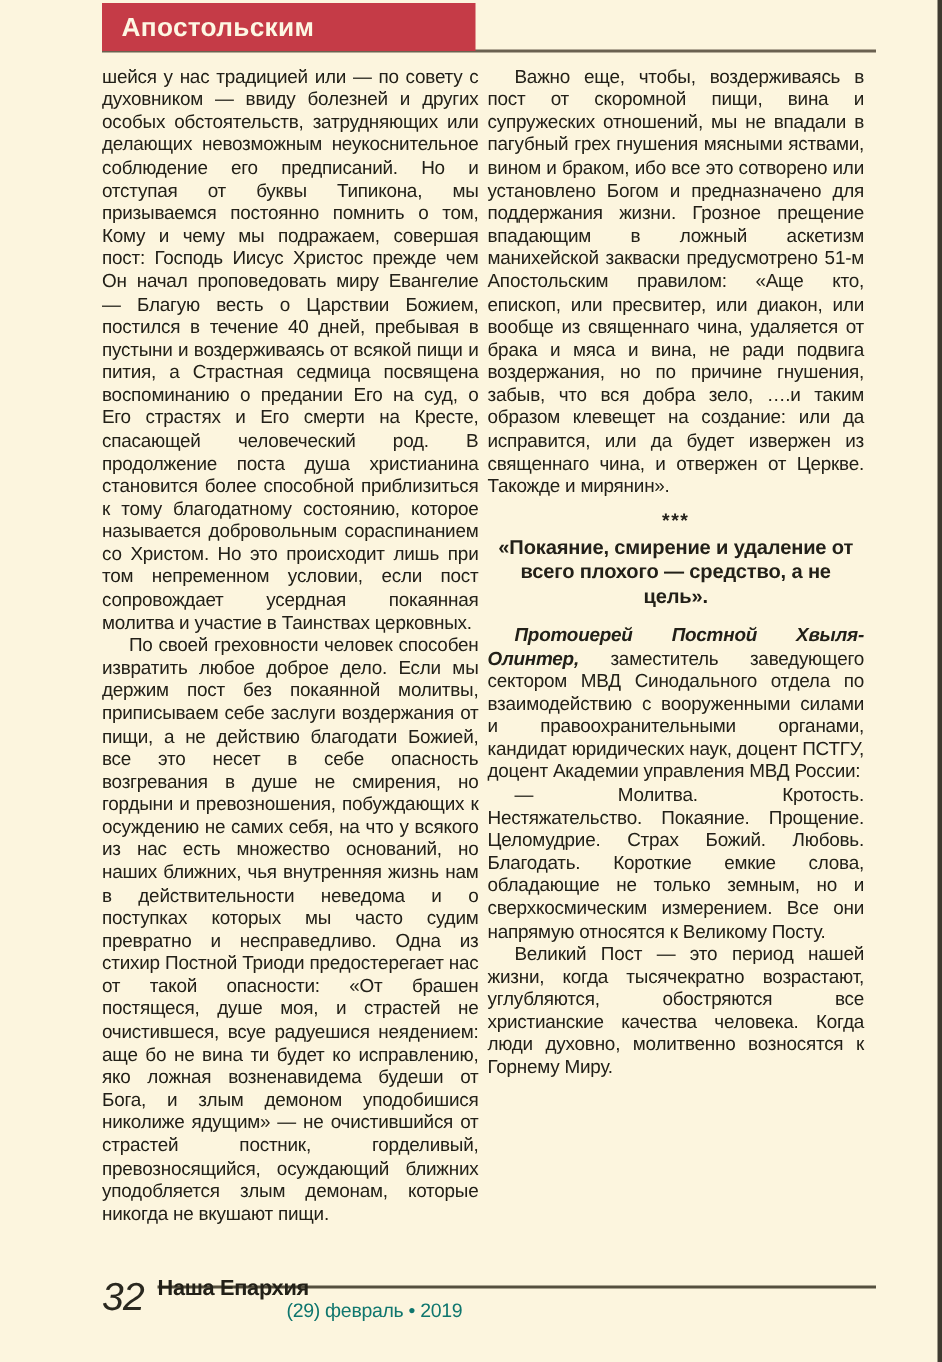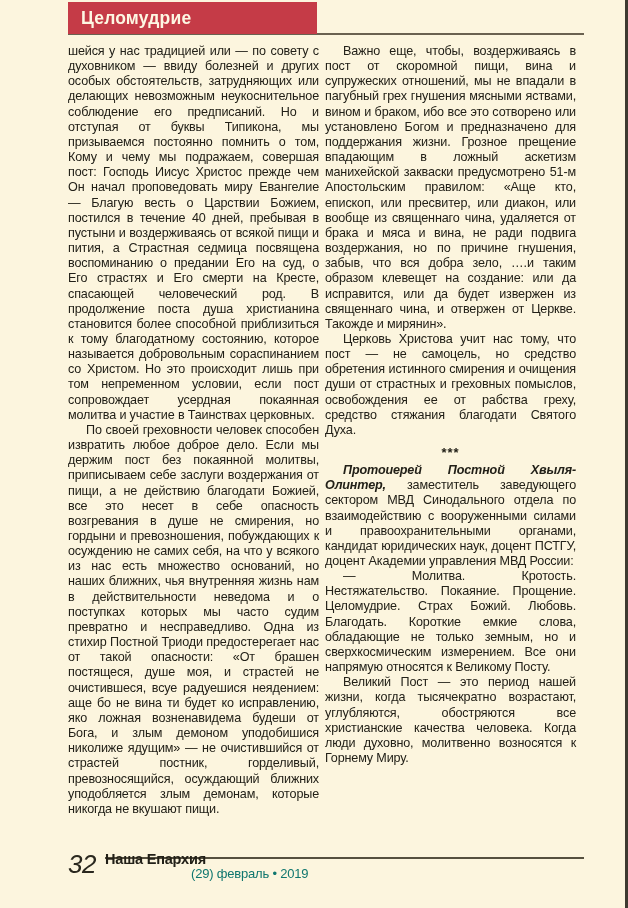--- a/index.html
+++ b/index.html
@@ -73,36 +73,36 @@
 </style>
 </head>
 <body>
 
 <div class="page">
 
   <div class="page-edge"></div>
 
   <div class="header-rule"></div>
   <div class="section-bar">
-    <span>Целомудрие</span>
+    <span>Апостольским</span>
   </div>
 
   <div class="columns">
 
     <div class="col">
       <p class="no-indent">шейся у нас традицией или — по совету с духовником — ввиду болезней и других особых обстоятельств, затрудняющих или делающих невозможным неукоснительное соблюдение его предписаний. Но и отступая от буквы Типикона, мы призываемся постоянно помнить о том, Кому и чему мы подражаем, совершая пост: Господь Иисус Христос прежде чем Он начал проповедовать миру Евангелие — Благую весть о Царствии Божием, постился в течение 40 дней, пребывая в пустыни и воздерживаясь от всякой пищи и пития, а Страстная седмица посвящена воспоминанию о предании Его на суд, о Его страстях и Его смерти на Кресте, спасающей человеческий род. В продолжение поста душа христианина становится более способной приблизиться к тому благодатному состоянию, которое называется добровольным сораспинанием со Христом. Но это происходит лишь при том непременном условии, если пост сопровождает усердная покаянная молитва и участие в Таинствах церковных.</p>
       <p>По своей греховности человек способен извратить любое доброе дело. Если мы держим пост без покаянной молитвы, приписываем себе заслуги воздержания от пищи, а не действию благодати Божией, все это несет в себе опасность возгревания в душе не смирения, но гордыни и превозношения, побуждающих к осуждению не самих себя, на что у всякого из нас есть множество оснований, но наших ближних, чья внутренняя жизнь нам в действительности неведома и о поступках которых мы часто судим превратно и несправедливо. Одна из стихир Постной Триоди предостерегает нас от такой опасности: «От брашен постящеся, душе моя, и страстей не очистившеся, всуе радуешися неядением: аще бо не вина ти будет ко исправлению, яко ложная возненавидема будеши от Бога, и злым демоном уподобишися николиже ядущим» — не очистившийся от страстей постник, горделивый, превозносящийся, осуждающий ближних уподобляется злым демонам, которые никогда не вкушают пищи.</p>
     </div>
 
     <div class="col">
       <p>Важно еще, чтобы, воздерживаясь в пост от скоромной пищи, вина и супружеских отношений, мы не впадали в пагубный грех гнушения мясными яствами, вином и браком, ибо все это сотворено или установлено Богом и предназначено для поддержания жизни. Грозное прещение впадающим в ложный аскетизм манихейской закваски предусмотрено 51-м Апостольским правилом: «Аще кто, епископ, или пресвитер, или диакон, или вообще из священнаго чина, удаляется от брака и мяса и вина, не ради подвига воздержания, но по причине гнушения, забыв, что вся добра зело, ….и таким образом клевещет на создание: или да исправится, или да будет извержен из священнаго чина, и отвержен от Церкве. Такожде и мирянин».</p>
-      <p>Церковь Христова учит нас тому, что пост — не самоцель, но средство обретения истинного смирения и очищения души от страстных и греховных помыслов, освобождения ее от рабства греху, средство стяжания благодати Святого Духа.</p>
 
       <div class="stars">***</div>
 
+      <div class="pull-quote">«Покаяние, смирение и удаление от всего плохого — средство, а не цель».</div>
 
       <p class="author"><span class="author-name">Протоиерей Постной Хвыля-Олинтер,</span> <span class="author-affiliation">заместитель заведующего сектором МВД Синодального отдела по взаимодействию с вооруженными силами и правоохранительными органами, кандидат юридических наук, доцент ПСТГУ, доцент Академии управления МВД России:</span></p>
 
       <p>— Молитва. Кротость. Нестяжательство. Покаяние. Прощение. Целомудрие. Страх Божий. Любовь. Благодать. Короткие емкие слова, обладающие не только земным, но и сверхкосмическим измерением. Все они напрямую относятся к Великому Посту.</p>
       <p>Великий Пост — это период нашей жизни, когда тысячекратно возрастают, углубляются, обостряются все христианские качества человека. Когда люди духовно, молитвенно возносятся к Горнему Миру.</p>
 
     </div>
 
   </div>
 

